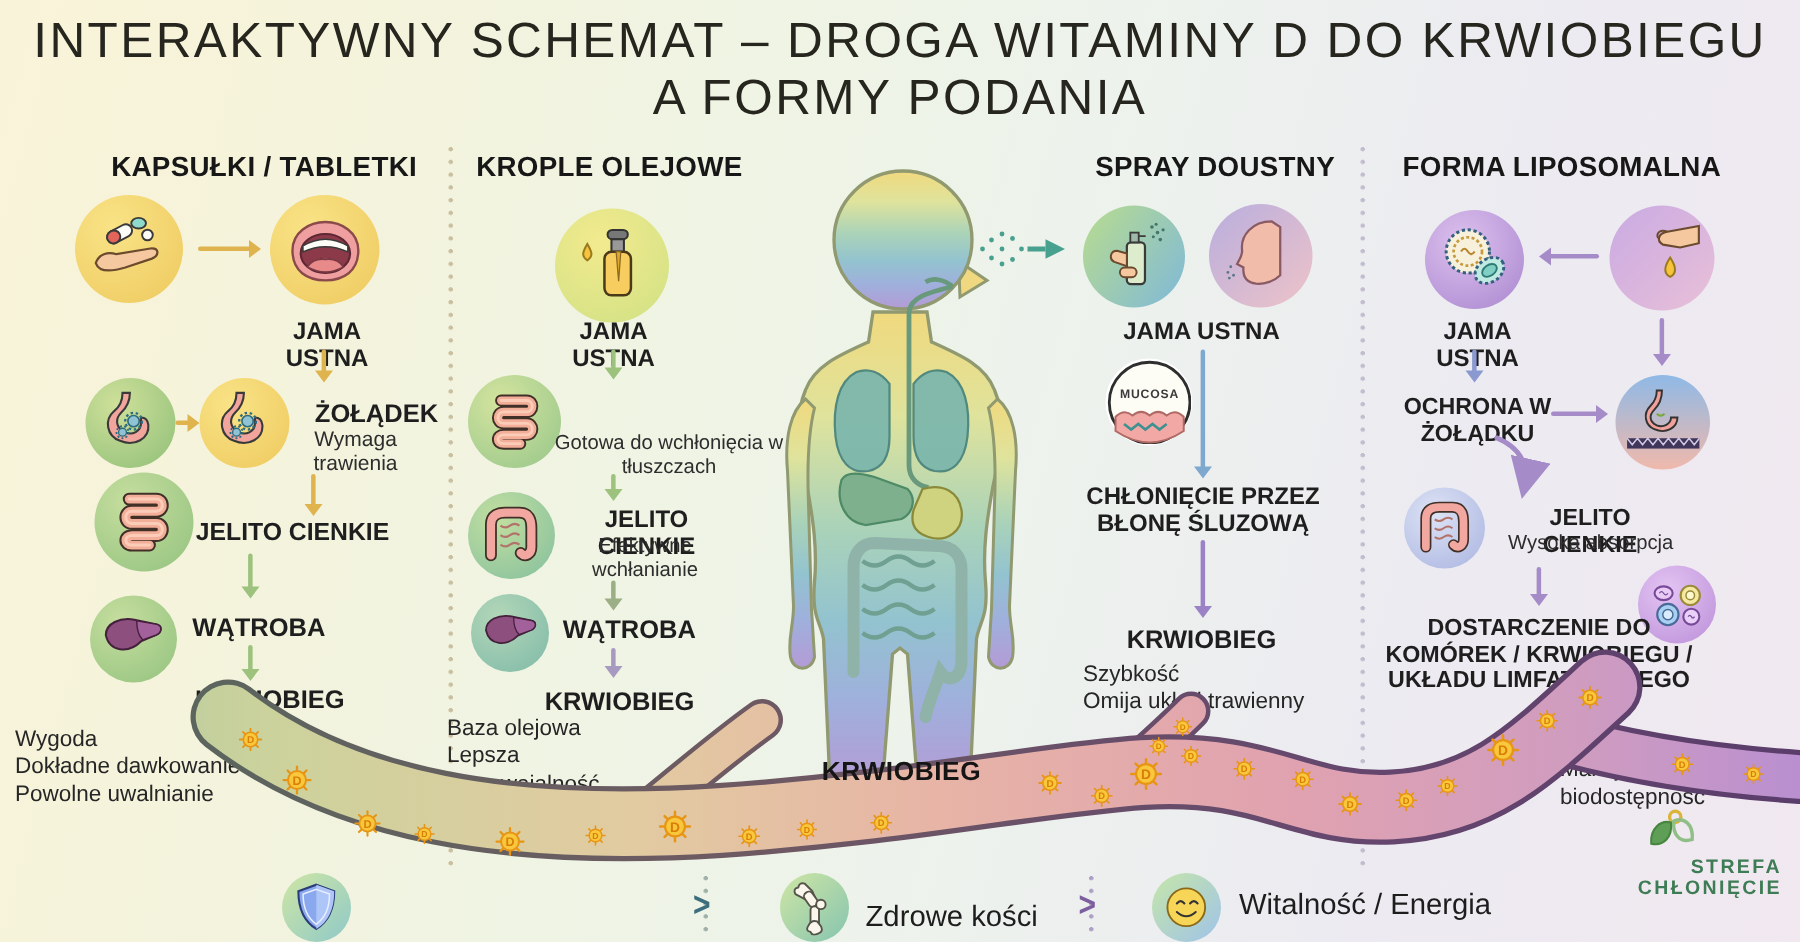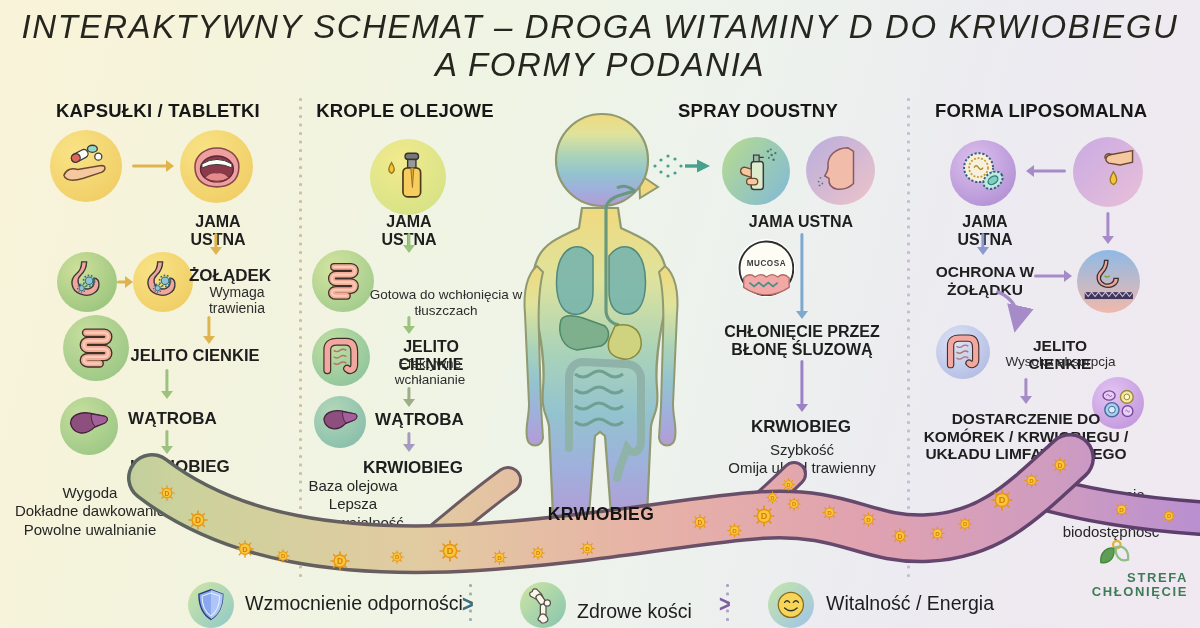--- a/index.html
+++ b/index.html
@@ -1,26 +1,26 @@
 <!DOCTYPE html>
 <html><head>
 <meta charset="utf-8">
 <style>
   html,body{margin:0;padding:0;}
   .stage{position:relative;width:1200px;height:628px;overflow:hidden;
     font-family:"Liberation Sans",sans-serif;color:#222;
     background:linear-gradient(105deg,#f9f4d9 0%,#f5f3db 16%,#eff4e4 38%,#edf3ec 55%,#ecebf1 76%,#f1e8f0 100%);}
   .abs{position:absolute;}
   .title-line{position:absolute;left:0;right:0;text-align:center;font-weight:300;
-    color:#26261f;letter-spacing:1.6px;font-size:33px;line-height:1.05;font-style:italic;}
-  .hdr{position:absolute;font-weight:700;font-size:18.5px;color:#171717;text-align:center;
+    color:#26261f;letter-spacing:1.6px;font-size:33px;line-height:1.05;}
+  .hdr{position:absolute;font-weight:700;font-size:18.5px;color:#171717;text-align:right;
     letter-spacing:.2px;white-space:nowrap;}
   .lbl{position:absolute;font-weight:700;color:#1e1e1e;text-align:center;line-height:1.13;font-size:16px;}
   .sub{position:absolute;font-weight:400;color:#2d2d2d;text-align:center;line-height:1.16;font-size:13.5px;}
-  .note{position:absolute;font-weight:400;color:#262626;text-align:center;line-height:1.22;font-size:15px;}
+  .note{position:absolute;font-weight:400;color:#262626;line-height:1.22;font-size:15px;}
   .circ{position:absolute;border-radius:50%;display:flex;align-items:center;justify-content:center;}
   .circ svg{width:82%;height:82%;}
   .circ.full svg{width:98%;height:98%;}
   .av{position:absolute;width:16px;}
   .av::before{content:"";position:absolute;left:50%;top:0;bottom:6px;width:3.2px;
     transform:translateX(-50%);background:var(--c);border-radius:2px;}
   .av::after{content:"";position:absolute;bottom:0;left:50%;transform:translateX(-50%);
     border:6.5px solid transparent;border-bottom:0;border-top:8px solid var(--c);}
   .ah{position:absolute;height:16px;}
   .ah::before{content:"";position:absolute;top:50%;left:0;right:6px;height:3.2px;
@@ -232,21 +232,21 @@
       <svg viewBox="0 0 60 60">
         <use href="#ic-stomach-gears"></use>
       </svg>
     </div>
   <div class="ah" style="--c:#dfb34e;left:117px;top:274px;width:16px"></div>
   <div class="circ" style="left:133px;top:252px;width:60px;height:60px;background:radial-gradient(circle at 35% 30%,#f9e386,#eec95e)">
       <svg viewBox="0 0 60 60">
         <use href="#ic-stomach-gears"></use>
       </svg>
     </div>
-  <div class="lbl" style="left:179px;top:266px;width:102px;font-size:17px">ŻOŁĄDEK</div>
+  <div class="lbl" style="left:200px;top:266px;width:102px;font-size:17px">ŻOŁĄDEK</div>
   <div class="sub" style="left:191px;top:284px;width:92px;font-size:14px">Wymaga trawienia</div>
   <div class="av" style="--c:#dfb34e;left:201px;top:316px;height:28px"></div>
   <div class="circ" style="left:63px;top:315px;width:66px;height:66px;background:radial-gradient(circle at 35% 30%,#c6de9e,#93c27f)">
       <svg viewBox="0 0 60 60">
         <use href="#ic-coil"></use>
       </svg>
     </div>
   <div class="lbl" style="left:130px;top:346px;width:130px;font-size:16.5px">JELITO CIENKIE</div>
   <div class="av" style="--c:#9cc27e;left:159px;top:369px;height:30px"></div>
   <div class="circ" style="left:60px;top:397px;width:58px;height:58px;background:radial-gradient(circle at 35% 30%,#c6de9e,#93c27f)">
@@ -333,21 +333,21 @@
       <circle cx="192" cy="63" r="1.6"></circle>
         <circle cx="192" cy="77" r="1.6"></circle>
         <circle cx="198" cy="70" r="1.6"></circle>
     </g>
     <g>
       <line x1="202" y1="70" x2="214" y2="70" stroke="#48a08e" stroke-width="3.4"></line>
       <path d="M214 63.5 L227 70 L214 76.5 Z" fill="#48a08e"></path>
     </g>
   </svg>
 
-  <div class="hdr" style="left:668px;top:100px;width:180px">SPRAY DOUSTNY</div>
+  <div class="hdr" style="left:710px;top:100px;width:180px">SPRAY DOUSTNY</div>
   <div class="circ" style="left:722px;top:137px;width:68px;height:68px;background:linear-gradient(125deg,#b9dc8e,#7fb9d9)">
       <svg viewBox="0 0 60 60">
         <use href="#ic-spray"></use>
       </svg>
     </div>
   <div class="circ" style="left:806px;top:136px;width:69px;height:69px;background:linear-gradient(135deg,#b9aede,#eec3c8)">
       <svg viewBox="0 0 60 60">
         <use href="#ic-face"></use>
       </svg>
     </div>
@@ -482,21 +482,20 @@
         <use href="#sunD" x="1162" y="81" width="14" height="14"></use>
     </g>
   </svg>
   <div class="vessel-label" style="left:545px;top:504px;width:112px">KRWIOBIEG</div>
 
   <div class="circ" style="left:188px;top:582px;width:46px;height:46px;background:linear-gradient(135deg,#cfe6a4,#8fc9c9)">
       <svg viewBox="0 0 60 60">
         <use href="#ic-shield"></use>
       </svg>
     </div>
-  <div class="legend-label" style="left:245px;top:592px">Wzmocnienie odporności</div>
   <div class="vdots" style="--dc:#9fb0a8;left:469px;top:584px;height:42px"></div>
   <div class="chev" style="left:462px;top:593px;color:#3d6e7e">&gt;</div>
   <div class="circ" style="left:520px;top:582px;width:46px;height:46px;background:linear-gradient(135deg,#cfe6a4,#86c4b0)">
       <svg viewBox="0 0 60 60">
         <use href="#ic-bone"></use>
       </svg>
     </div>
   <div class="legend-label" style="left:577px;top:600px">Zdrowe kości</div>
   <div class="vdots" style="--dc:#ada0c4;left:726px;top:584px;height:42px"></div>
   <div class="chev" style="left:719px;top:593px;color:#7d5fa0">&gt;</div>

